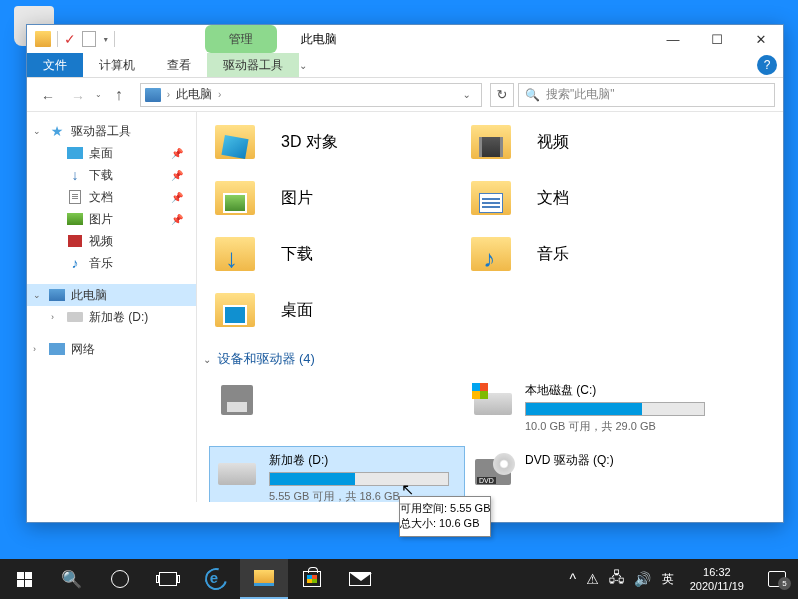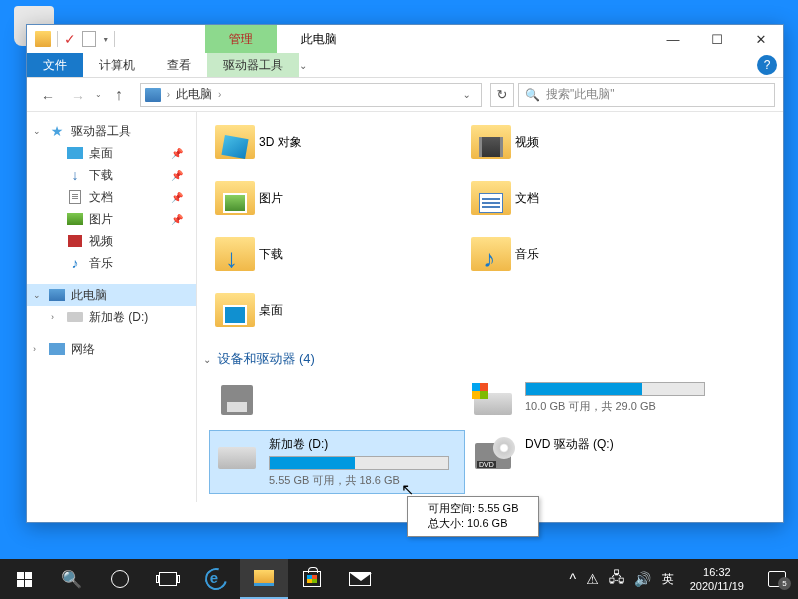--- a/index.html
+++ b/index.html
@@ -16,21 +16,21 @@
 
 
 .titlebar { height: 28px; display: flex; align-items: center; background: #fff; }
 .qat { display: flex; align-items: center; gap: 6px; padding-left: 8px; }
 .qat .ico-sm { width: 16px; height: 16px; }
 .folder-ico { background: linear-gradient(#ffd668, #e8a838); border-radius: 1px; }
 .qat-sep { width: 1px; height: 16px; background: #ccc; }
 .qat-check { color: #d93636; font-size: 14px; }
 .qat-doc { width: 14px; height: 16px; background: #fff; border: 1px solid #aaa; }
 .qat-drop { font-size: 8px; color: #666; margin-left: 2px; }
-.tab-contextual { margin-left: 90px; height: 28px; background: #8dd98d; padding: 0 24px; display: flex; align-items: center; font-size: 12px; color: #b91c1c; }
+.tab-contextual { margin-left: 90px; height: 28px; background: #8dd98d; padding: 0 24px; display: flex; align-items: center; font-size: 12px; color: #404040; border-radius: 6px; }
 .title-text { margin-left: 24px; font-size: 12px; }
 .win-controls { margin-left: auto; display: flex; }
 .win-btn { width: 44px; height: 28px; display: flex; align-items: center; justify-content: center; font-size: 13px; font-family: Arial; color: #333; cursor: default; }
 
 
 .ribbon { height: 25px; display: flex; align-items: stretch; border-bottom: 1px solid #ddd; }
 .ribbon-tab { padding: 0 16px; display: flex; align-items: center; font-size: 12px; color: #333; }
 .ribbon-file { background: #1979ca; color: #fff; }
 .ribbon-contextual { background: #c8eac8; }
 .ribbon-help { margin-left: auto; width: 20px; height: 20px; border-radius: 50%; background: #1979ca; color: #fff; font-size: 12px; display: flex; align-items: center; justify-content: center; margin-right: 6px; margin-top: 2px; }
@@ -67,21 +67,21 @@
 .pic-ico { background: linear-gradient(#7ec850, #4a9020); width: 16px; height: 12px; }
 .vid-ico { background: #c03030; width: 14px; height: 12px; }
 .music-ico { color: #1979ca; font-size: 14px; }
 .pc-ico { background: linear-gradient(#5aa0d8, #3878b8); width: 16px; height: 12px; }
 .drive-ico { background: #ccc; width: 16px; height: 10px; border-radius: 1px; }
 .net-ico { background: #5aa0d8; width: 16px; height: 12px; }
 .sb-sep { height: 10px; }
 
 .content { flex: 1; padding: 4px 12px; overflow: auto; position: relative; }
 .folder-grid { display: grid; grid-template-columns: 256px 256px; gap: 4px 0; margin-bottom: 14px; }
-.folder-item { display: flex; align-items: center; height: 52px; gap: 4px; padding-left: 6px; font-size: 12px; }
+.folder-item { display: flex; align-items: center; height: 52px; gap: 26px; padding-left: 6px; font-size: 16px; }
 .big-folder { width: 40px; height: 34px; background: linear-gradient(#ffe088, #f0b848); border-radius: 2px; position: relative; }
 .big-folder .overlay { position: absolute; bottom: 2px; left: 8px; width: 24px; height: 20px; }
 .ov-3d { background: linear-gradient(135deg, #4ac0e8, #1080c0); transform: rotate(10deg); }
 .ov-pic { background: linear-gradient(#8ad060, #4a9030); border: 2px solid #fff; }
 .ov-down::before { content: "↓"; color: #1979ca; font-size: 26px; font-weight: bold; position: absolute; left: 2px; top: -6px; }
 .ov-desk { background: #1090d0; border: 2px solid #fff; width: 22px; height: 14px; }
 .ov-vid { background: linear-gradient(#555,#333); border-left: 3px solid #888; border-right: 3px solid #888; width: 18px; }
 .ov-doc { background: #fff; border: 1px solid #4a80c0; width: 18px; height: 22px; }
 .ov-doc::after { content: ""; position: absolute; top: 4px; left: 2px; right: 2px; height: 2px; background: #4a80c0; box-shadow: 0 4px 0 #4a80c0, 0 8px 0 #4a80c0; }
 .ov-music::before { content: "♪"; color: #1979ca; font-size: 24px; position: absolute; left: 4px; top: -4px; }
@@ -101,21 +101,21 @@
 .dvd-ico::before { content: ""; position: absolute; top: -6px; right: -4px; width: 22px; height: 22px; border-radius: 50%; background: radial-gradient(circle, #fff 20%, #ccc 30%, #e8e8e8 100%); }
 .dvd-ico::after { content: "DVD"; position: absolute; bottom: 1px; left: 2px; font-size: 7px; color: #fff; background: #333; padding: 0 2px; }
 .drive-info { flex: 1; }
 .drive-name { margin-bottom: 3px; }
 .drive-bar { width: 180px; height: 14px; border: 1px solid #aaa; background: #e8e8e8; margin-bottom: 3px; }
 .drive-fill { height: 100%; background: #0099e0; }
 .drive-status { color: #666; font-size: 11px; }
 .cursor { position: absolute; left: 374px; top: 455px; font-size: 16px; color: #000; pointer-events: none; z-index: 5;}
 
 
-.tooltip { position: absolute; left: 372px; top: 471px; background: #fff; border: 1px solid #888; padding: 4px 20px; font-size: 11px; line-height: 1.4; box-shadow: 2px 2px 4px rgba(0,0,0,0.2); z-index: 4; margin-left: 8px;}
+.tooltip { position: absolute; left: 372px; top: 471px; background: #fff; border: 1px solid #888; padding: 4px 0; font-size: 11px; line-height: 1.4; box-shadow: 2px 2px 4px rgba(0,0,0,0.2); z-index: 4;}
 
 
 .statusbar { position: absolute; bottom: 0; left: 0; right: 0; height: 22px; border-top: 1px solid #e5e5e5; display: flex; align-items: center; padding: 0 10px; font-size: 11px; color: #555; gap: 16px; background: #fff; }
 .view-btns { margin-left: auto; display: flex; gap: 2px; }
 .view-btn { width: 22px; height: 18px; border: 1px solid #ccc; display: flex; align-items: center; justify-content: center; font-size: 10px; }
 .view-btn.active { background: #cce8ff; border-color: #7ab8e8; }
 
 
 .taskbar { position: absolute; bottom: 0; left: 0; right: 0; height: 40px; background: #202020; display: flex; align-items: center; }
 .tb-btn { width: 48px; height: 40px; display: flex; align-items: center; justify-content: center; color: #fff; font-size: 17px; }
@@ -315,20 +315,21 @@
         <div class="drive-item">
           <div class="drive-icon">
               <div class="floppy-ico"></div>
             </div>
         </div>
         <div class="drive-item">
           <div class="drive-icon">
               <div class="hdd-ico hdd-win"></div>
             </div>
           <div class="drive-info">
+            <div class="drive-name">本地磁盘 (C:)</div>
             <div class="drive-bar">
                 <div class="drive-fill" style="width:65%"></div>
               </div>
             <div class="drive-status">10.0 GB 可用，共 29.0 GB</div>
           </div>
         </div>
         <div class="drive-item selected">
           <div class="drive-icon">
               <div class="hdd-ico"></div>
             </div>

